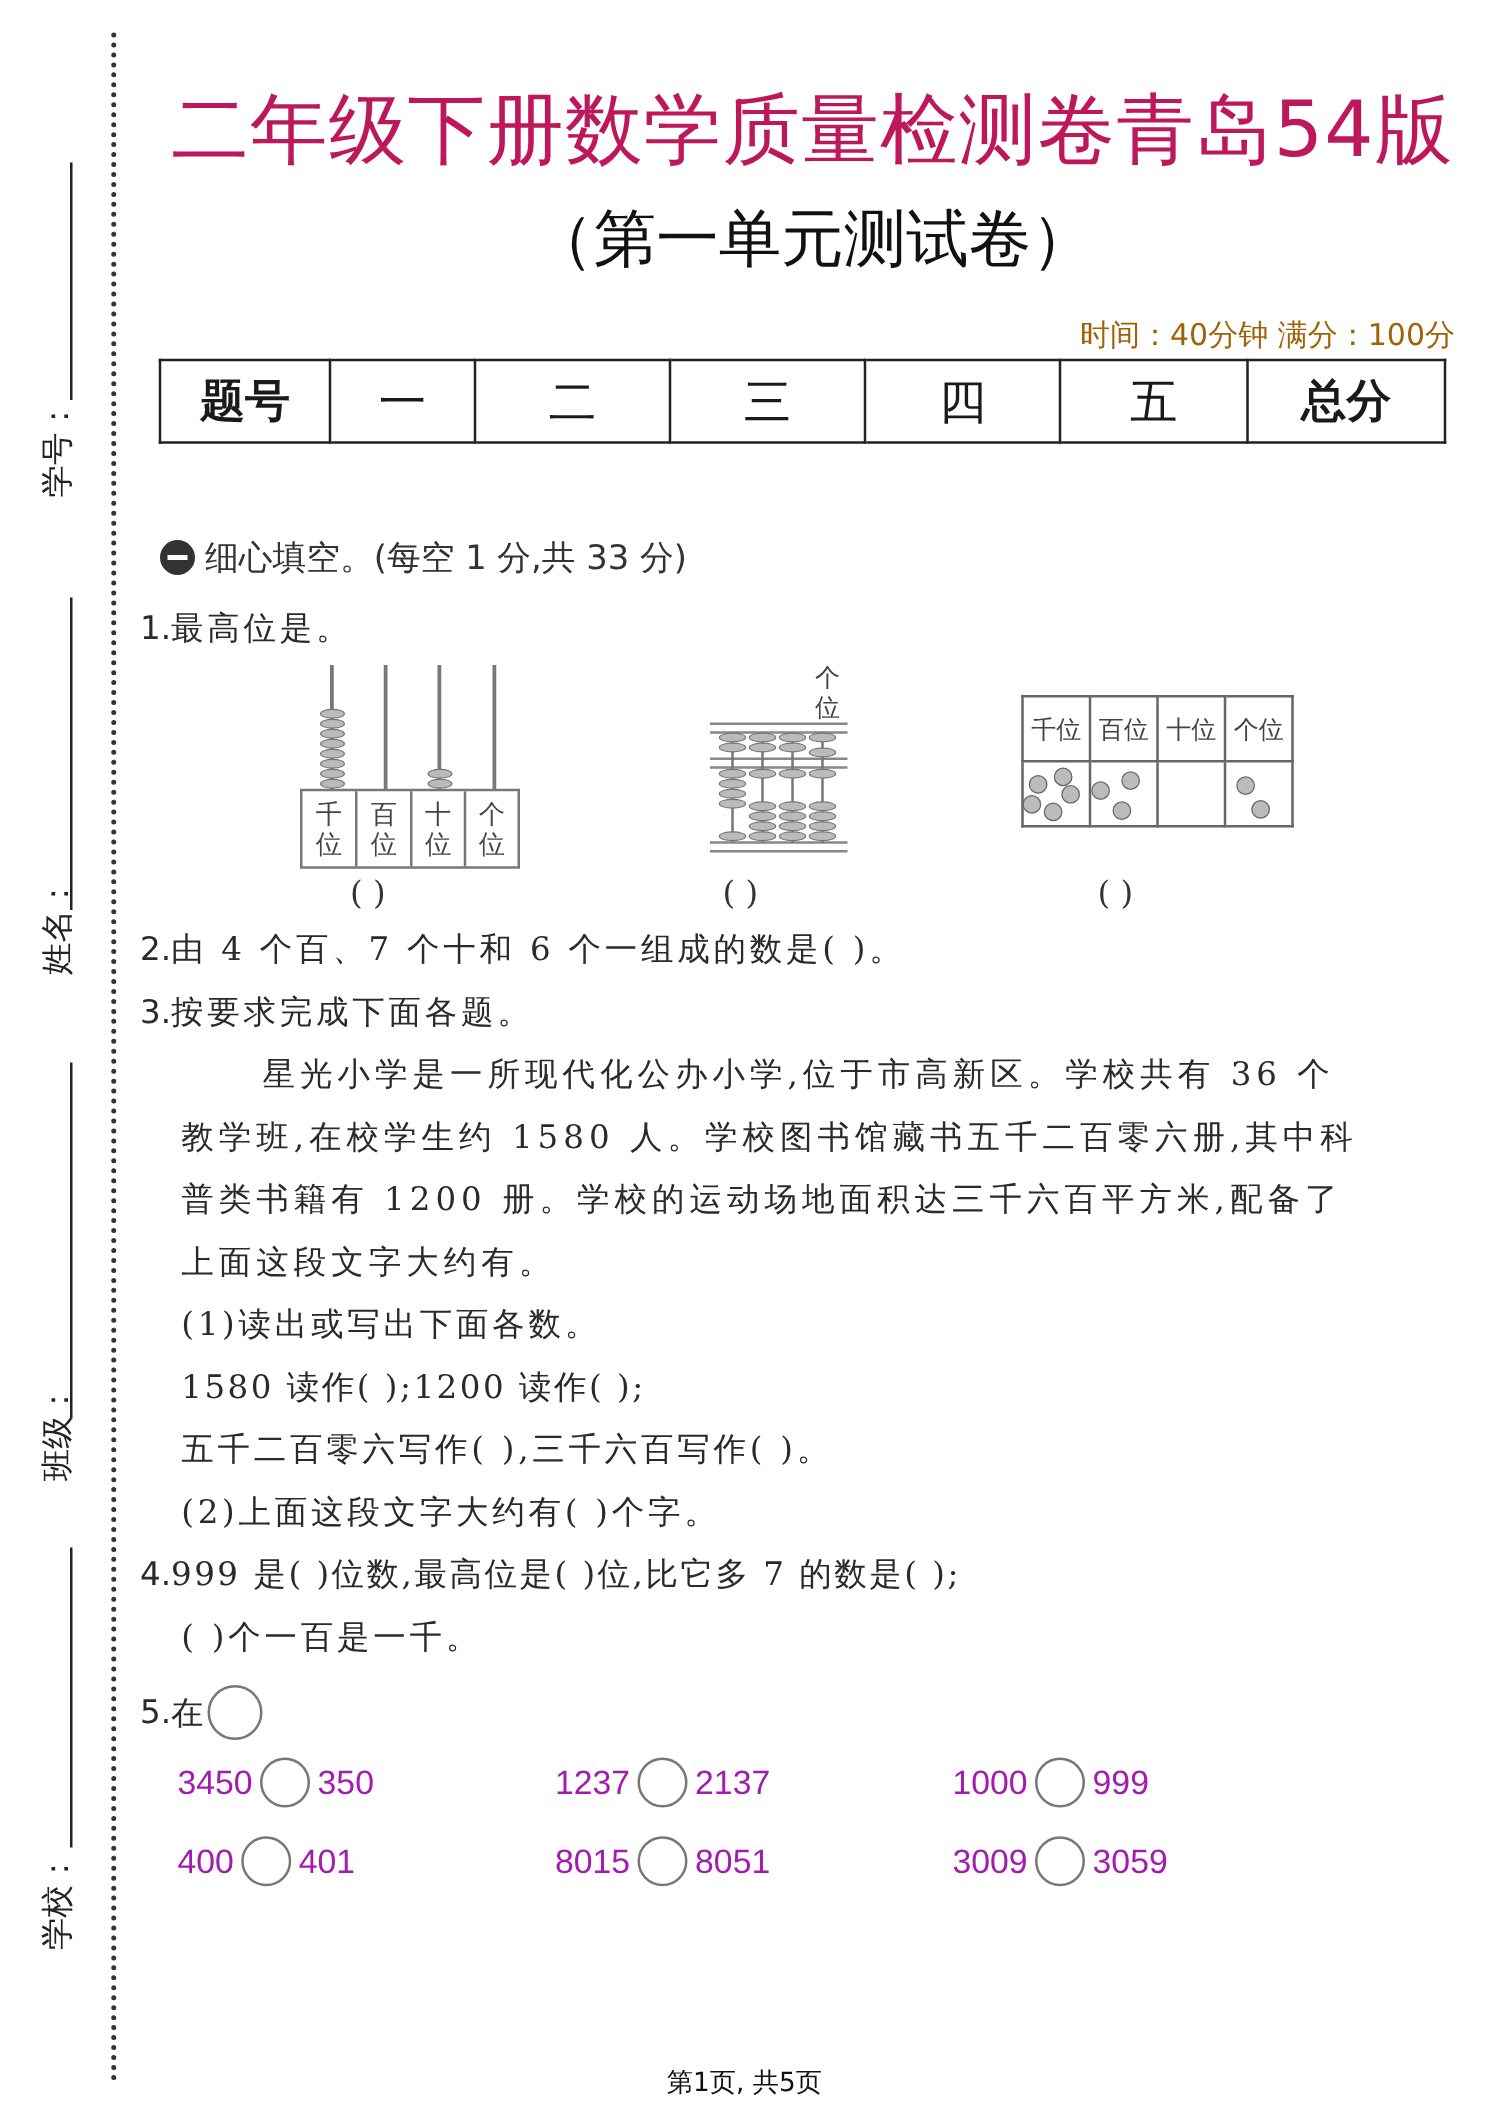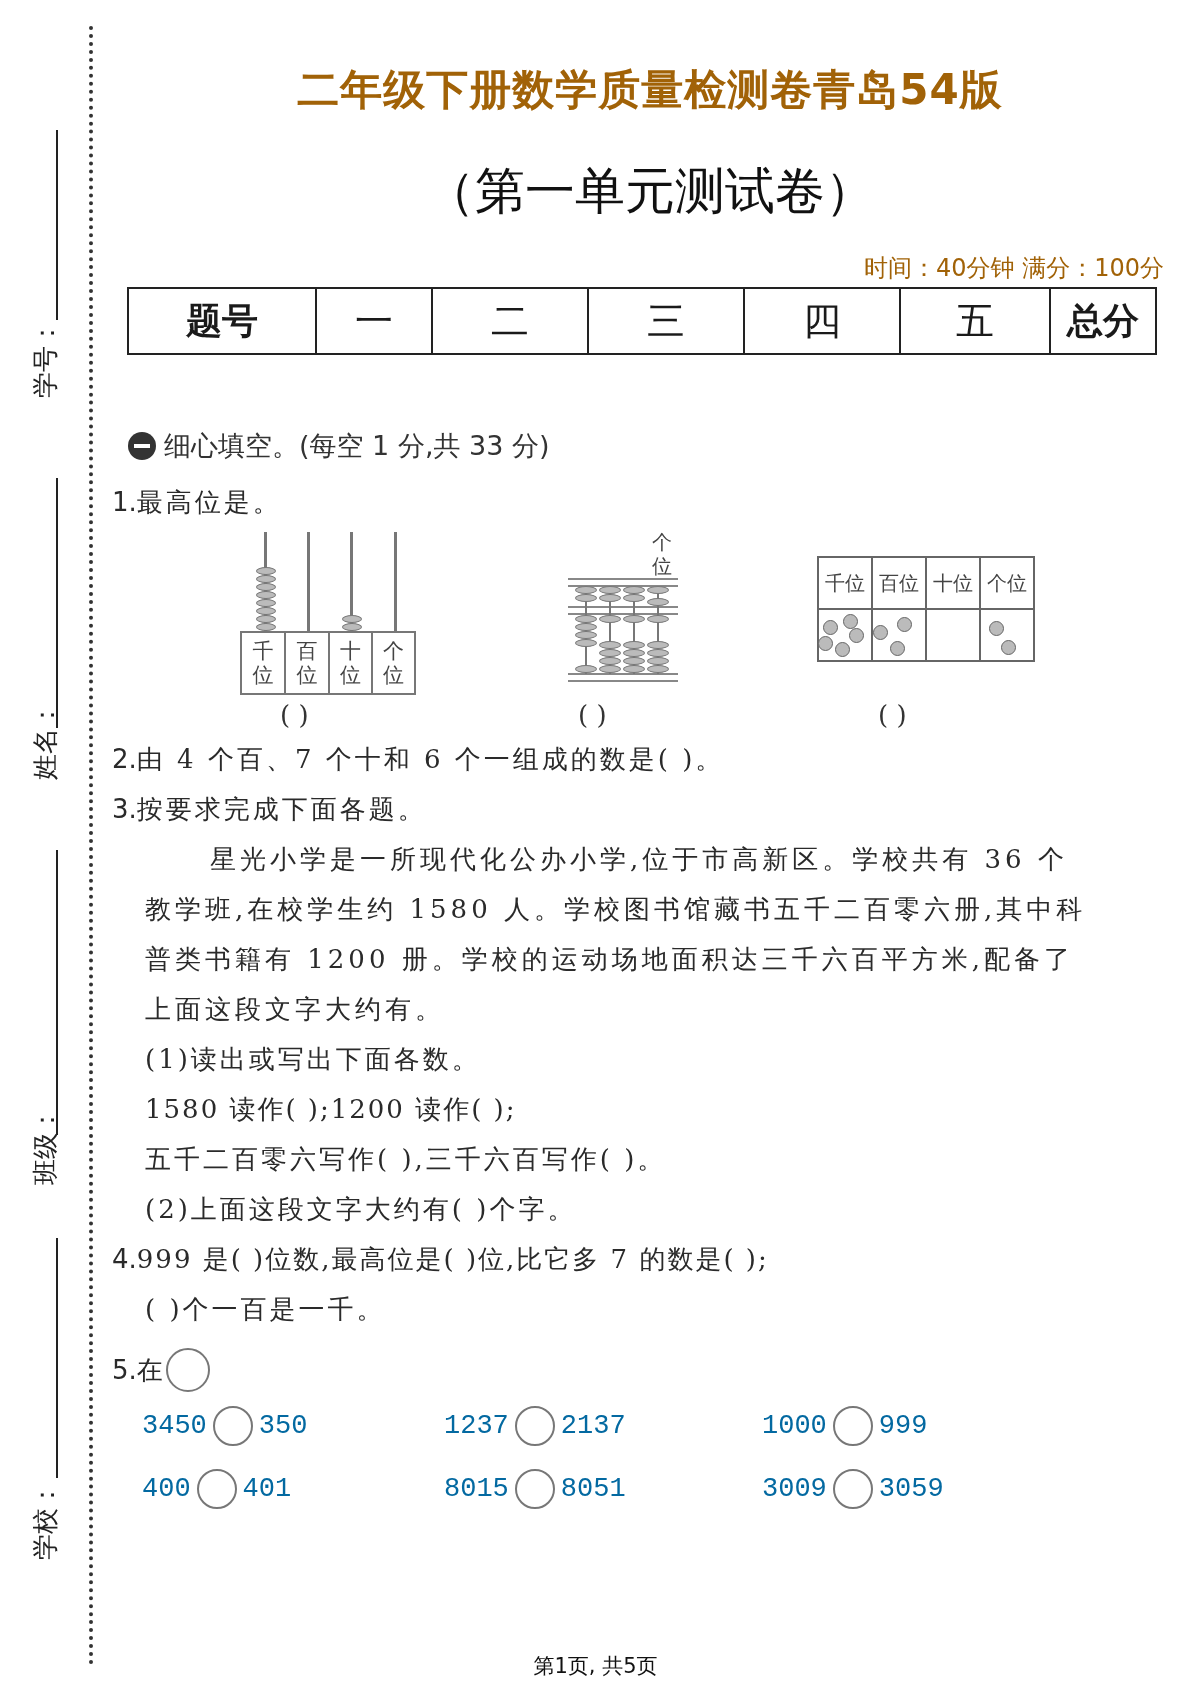--- a/index.html
+++ b/index.html
@@ -4,21 +4,21 @@
 <style>
   * { box-sizing: border-box; margin: 0; padding: 0; }
   html, body { width: 1191px; height: 1684px; background: #ffffff; overflow: hidden; }
   body { position: relative; font-family: "DejaVu Sans", "Liberation Sans", sans-serif; color: #1a1a1a; }
 
   
   .dashline { position: absolute; left: 89px; top: 26px; height: 1640px; border-left: 4px dotted #333; }
   .side-line { position: absolute; left: 56px; width: 2px; background: #222; }
   .side-label { position: absolute; left: 28px; font-size: 26px; transform: rotate(-90deg); transform-origin: left top; white-space: nowrap; color: #222; font-family: "DejaVu Serif", serif; }
 
-  .title { position: absolute; left: 120px; top: 62px; width: 1060px; text-align: center; font-size: 42px; font-weight: bold; letter-spacing: 1px; color: #a16207; font-family: "DejaVu Sans", sans-serif; }
+  .title { position: absolute; left: 120px; top: 62px; width: 1060px; text-align: center; font-size: 62px; font-weight: normal; letter-spacing: 1px; color: #be185d; font-family: "DejaVu Sans", sans-serif; }
   .subtitle { position: absolute; left: 120px; top: 158px; width: 1060px; text-align: center; font-size: 50px; color: #111; }
   .meta { position: absolute; right: 27px; top: 252px; font-size: 24px; color: #a16207; }
 
   table.score { position: absolute; left: 127px; top: 287px; width: 1030px; border-collapse: collapse; }
   table.score td { border: 2px solid #222; height: 66px; text-align: center; font-size: 38px; font-family: "DejaVu Serif", serif; }
   table.score td.bold { font-weight: bold; font-family: "DejaVu Sans", sans-serif; font-size: 36px; }
 
   .section { position: absolute; left: 128px; top: 428px; font-size: 27px; color: #333; display: flex; align-items: center; gap: 8px; }
   .section .badge { width: 28px; height: 28px; border-radius: 50%; background: #333; position: relative; }
   .section .badge::after { content: ""; position: absolute; left: 6px; right: 6px; top: 12px; height: 4px; background: #fff; }
@@ -38,21 +38,21 @@
 
   
   .bar { position: absolute; height: 2px; background: #888; }
   .sbead { position: absolute; width: 22px; height: 8px; border-radius: 50%; background: #bbb; border: 1px solid #777; }
 
   
   table.counter { position: absolute; left: 817px; top: 556px; border-collapse: collapse; }
   table.counter td { border: 2px solid #666; width: 54px; text-align: center; font-size: 20px; color: #444; font-family: "DejaVu Serif", serif; }
   .dot { position: absolute; width: 15px; height: 15px; border-radius: 50%; background: #bbb; border: 1px solid #666; }
 
-  .cmp { position: absolute; font-size: 27px; color: #0369a1; font-family: Liberation Mono, monospace; display: flex; align-items: center; gap: 6px; }
+  .cmp { position: absolute; font-size: 27px; color: #a21caf; font-family: Liberation Sans, sans-serif; display: flex; align-items: center; gap: 6px; }
   .circle { display: inline-block; width: 40px; height: 40px; border: 2px solid #777; border-radius: 50%; }
   .circle.small { width: 44px; height: 44px; vertical-align: middle; }
 
   .footer { position: absolute; top: 1652px; left: 0; width: 1191px; text-align: center; font-size: 21px; color: #111; }
 </style>
 </head>
 <body>
 
 <div class="dashline"></div>
 
@@ -73,21 +73,21 @@
   <div class="side-label" style="top:1560px;">学校：</div>
 </div>
 
 <div class="title">二年级下册数学质量检测卷青岛54版</div>
 <div class="subtitle">（第一单元测试卷）</div>
 <div class="meta">时间：40分钟  满分：100分</div>
 
 <table class="score">
   <tbody>
       <tr>
-    <td class="bold" style="width:188px">题号</td>
+    <td class="bold" style="width:136px">题号</td>
     <td style="width:116px">一</td>
     <td style="width:156px">二</td>
     <td style="width:156px">三</td>
     <td style="width:156px">四</td>
     <td style="width:150px">五</td>
     <td class="bold">总分</td>
   </tr>
 </tbody>
   </table>
 

